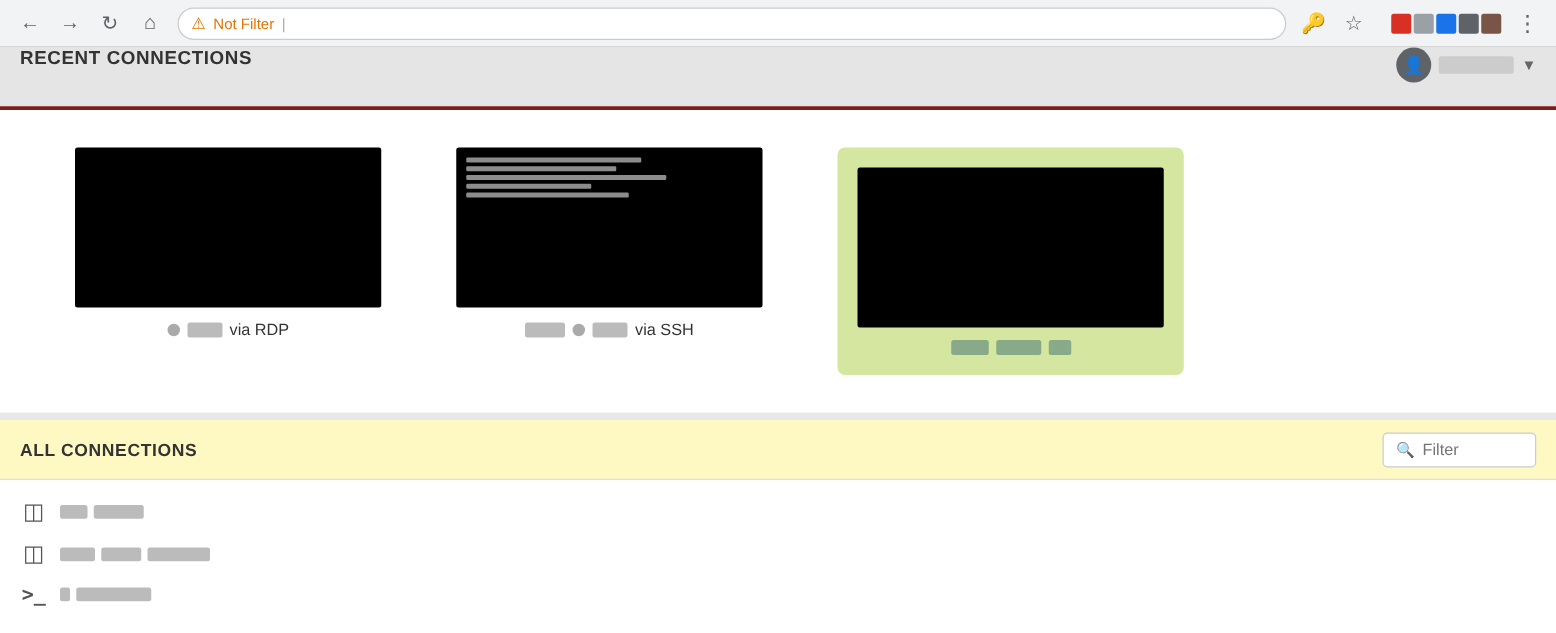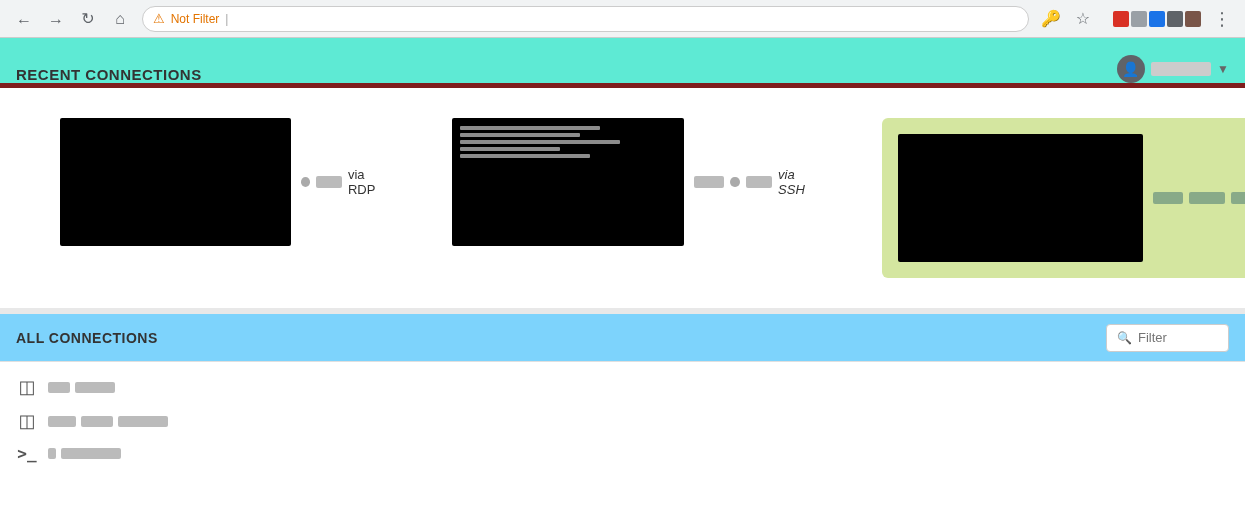--- a/index.html
+++ b/index.html
@@ -59,25 +59,25 @@
     }
     .ext-red { background: #d93025; }
     .ext-gray { background: #9aa0a6; }
     .ext-blue { background: #1a73e8; }
     .ext-darkgray { background: #5f6368; }
     .ext-brown { background: #795548; }
     .menu-dots { font-size: 18px; color: #5f6368; cursor: pointer; padding: 0 4px; }
 
     
     .app-header {
-      background: #5eead4;
-      border-bottom: 5px solid #7f1d1d;
+      background: #e5e5e5;
+      border-bottom: 3px solid #7f1d1d;
       height: 50px;
       display: flex;
-      align-items: flex-end;
+      align-items: flex-start;
       padding: 0 16px;
       justify-content: space-between;
     }
     .recent-connections-title {
       font-size: 15px;
       font-weight: bold;
       color: #333;
       letter-spacing: 0.5px;
     }
     .header-user-area {
@@ -105,21 +105,21 @@
       background: #fff;
       padding: 30px 60px;
       display: flex;
       gap: 60px;
       align-items: flex-start;
       min-height: 200px;
       border-bottom: 6px solid #e8e8e8;
     }
     .connection-card {
       display: flex;
-      flex-direction: row;
+      flex-direction: column;
       align-items: center;
       gap: 10px;
       cursor: pointer;
     }
     .connection-card.active {
       background: #d4e6a0;
       border-radius: 6px;
       padding: 16px;
     }
     .screen-thumbnail {
@@ -158,21 +158,21 @@
       border-radius: 2px;
     }
     .label-dot {
       width: 10px; height: 10px;
       background: #aaa;
       border-radius: 50%;
     }
 
     
     .all-connections-header {
-      background: #7dd3fc;
+      background: #fef9c3;
       height: 48px;
       display: flex;
       align-items: center;
       padding: 0 16px;
       justify-content: space-between;
       border-bottom: 1px solid #e0e0e0;
     }
     .all-connections-title {
       font-size: 14px;
       font-weight: bold;
@@ -280,21 +280,21 @@
         <div class="ssh-line" style="width:120px;"></div>
         <div class="ssh-line" style="width:160px;"></div>
         <div class="ssh-line" style="width:100px;"></div>
         <div class="ssh-line" style="width:130px;"></div>
       </div>
     </div>
     <div class="connection-label">
       <div class="label-blur" style="width:32px;"></div>
       <div class="label-dot"></div>
       <div class="label-blur" style="width:28px;"></div>
-      <span style="font-size:13px; color:#333;font-style:italic;">via SSH</span>
+      <span style="font-size:13px; color:#333;">via SSH</span>
     </div>
   </div>
 
   <div class="connection-card active">
     <div class="screen-thumbnail active-screen"></div>
     <div class="connection-label">
       <div class="label-blur" style="width:30px; background:#8a8;"></div>
       <div class="label-blur" style="width:36px; background:#8a8;"></div>
       <div class="label-blur" style="width:18px; background:#8a8;"></div>
     </div>

